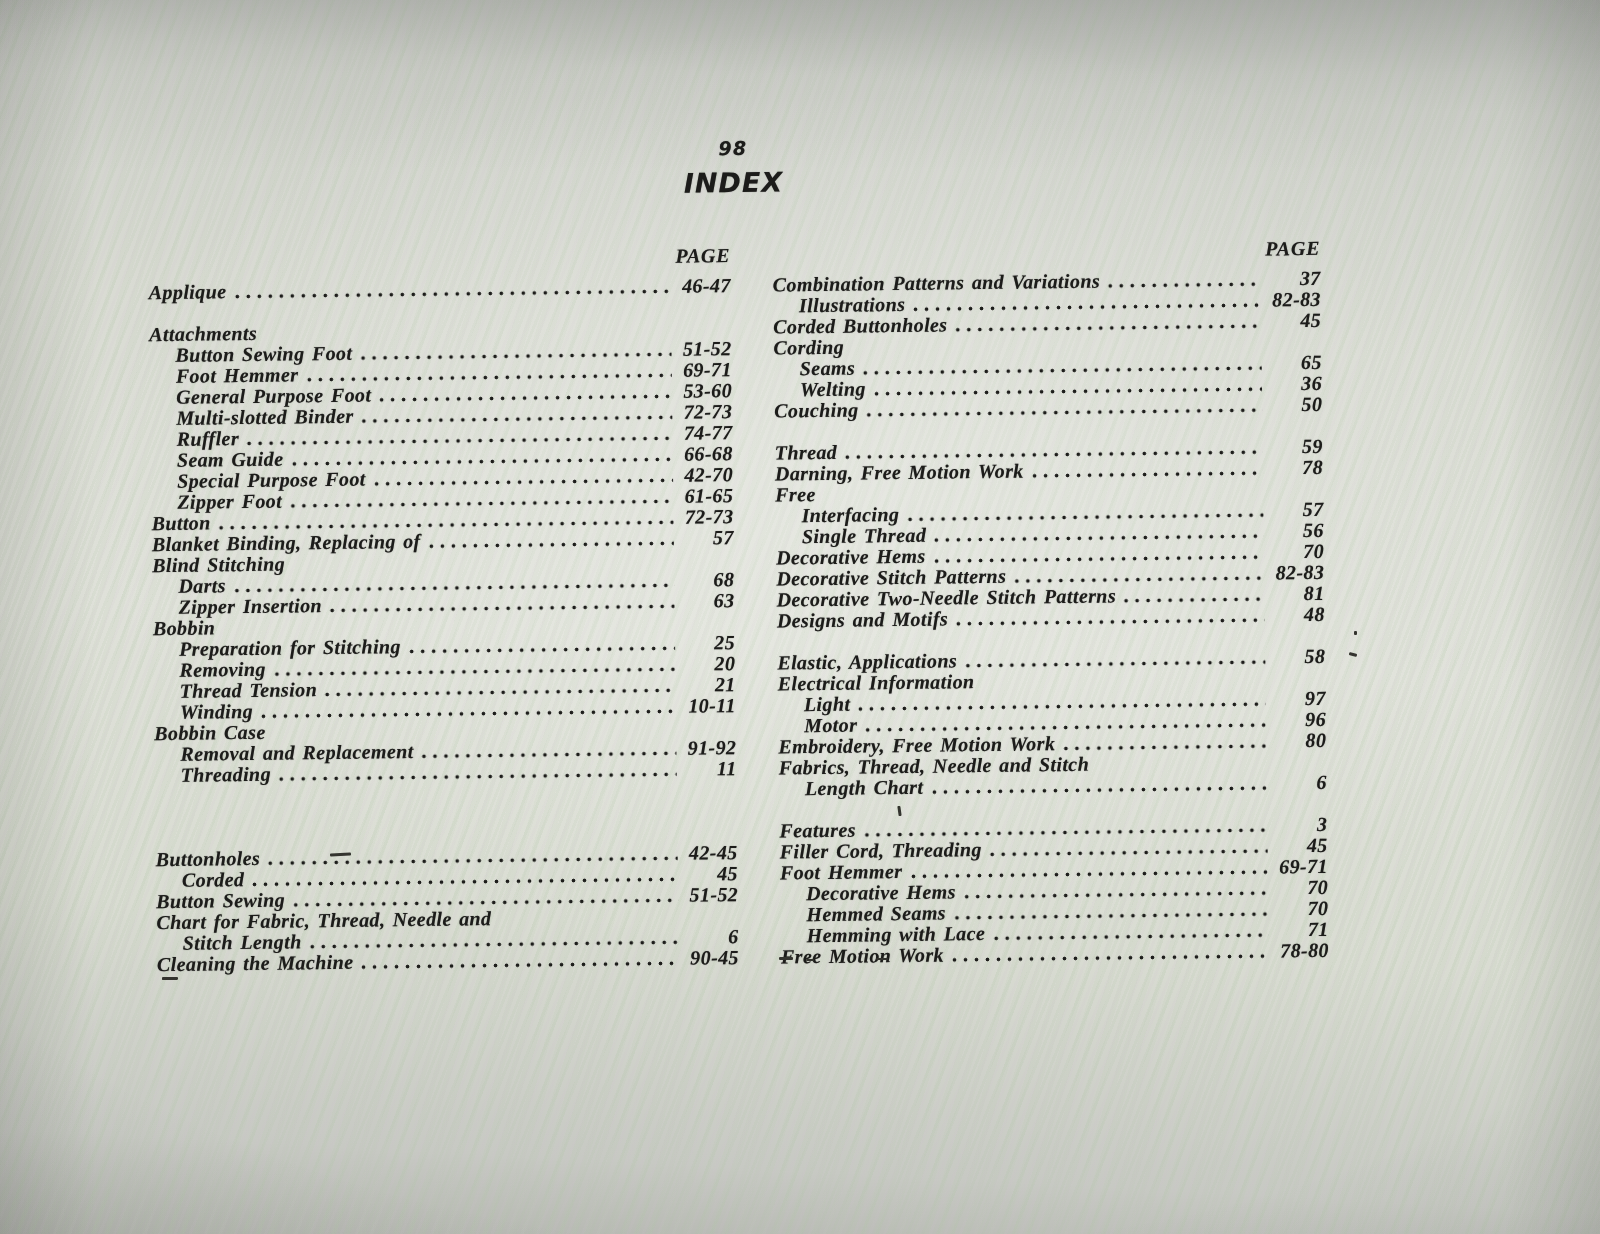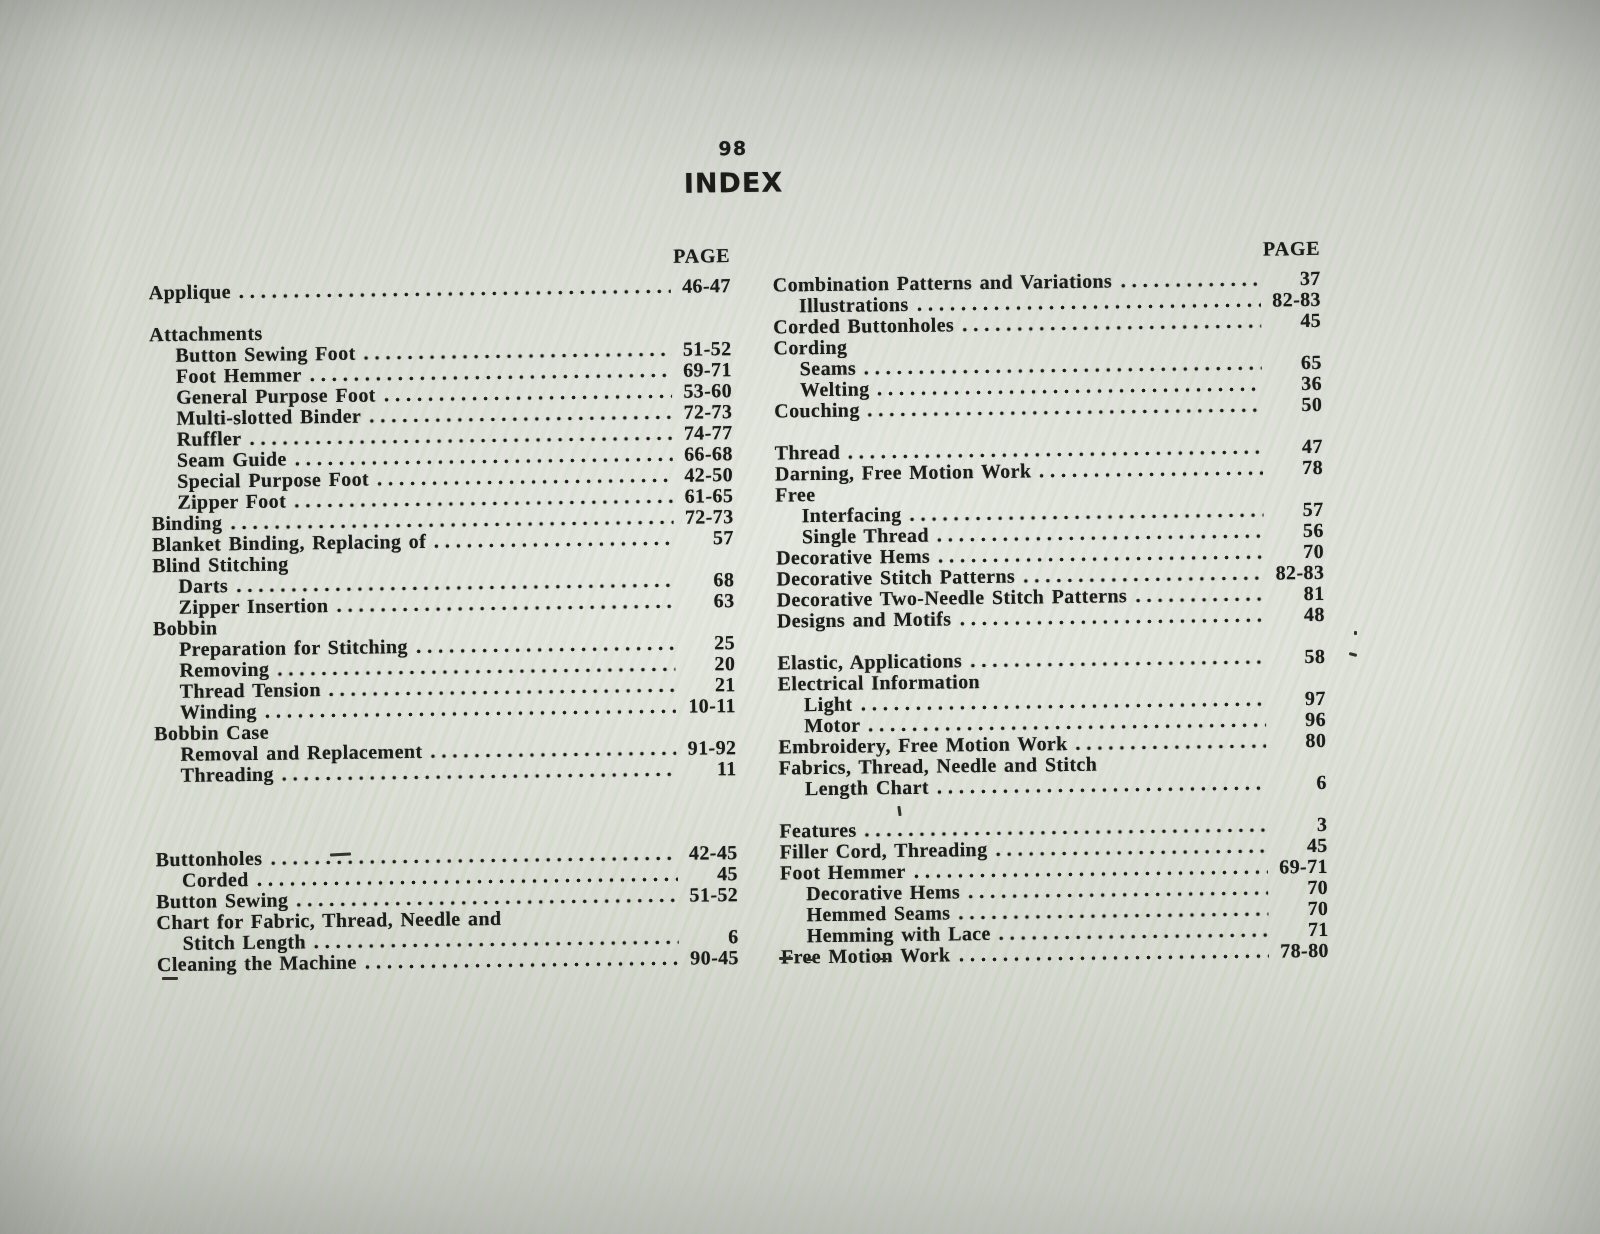--- a/index.html
+++ b/index.html
@@ -10,20 +10,21 @@
   .photo {
     position:absolute; inset:0;
     background:
       radial-gradient(115% 95% at 52% 44%, rgba(0,0,0,0) 60%, rgba(42,44,40,0.20) 100%),
       linear-gradient(180deg, rgba(70,72,68,0.16) 0%, rgba(70,72,68,0.05) 6%, rgba(0,0,0,0) 14%),
       linear-gradient(90deg, rgba(30,32,28,0.10) 0%, rgba(0,0,0,0) 6%, rgba(0,0,0,0) 94%, rgba(30,32,28,0.10) 100%),
       radial-gradient(70% 55% at 53% 40%, rgba(252,253,250,0.30) 0%, rgba(252,253,250,0) 70%),
       repeating-linear-gradient(112deg, rgba(172,196,162,0.13) 0px 3px, rgba(255,255,255,0) 3px 7px, rgba(206,190,206,0.10) 7px 10px, rgba(255,255,255,0) 10px 14px),
       repeating-linear-gradient(108deg, rgba(180,200,170,0.12) 0px 5px, rgba(255,255,255,0) 5px 12px),
       linear-gradient(183deg, #b9bbb7 0%, #ced0ca 9%, #d9dbd3 28%, #dfe1d9 52%, #d9dcd2 74%, #c7c9c3 92%, #b2b4ae 100%);
+    font-style: italic;
   }
 
   .content {
     position:absolute; left:152px; top:138px; width:1172px;
     transform:rotate(-0.7deg);
     color:#1c1c1a;
     font-weight:700;
     text-shadow:0 0 1px rgba(28,28,26,0.50);
   }
 
@@ -124,29 +125,29 @@
               <span class="pagenum">74-77</span>
             </div>
             <div class="row indent">
               <span class="label">Seam Guide</span>
               <span class="dots"></span>
               <span class="pagenum">66-68</span>
             </div>
             <div class="row indent">
               <span class="label">Special Purpose Foot</span>
               <span class="dots"></span>
-              <span class="pagenum">42-50</span>
+              <span class="pagenum">42-70</span>
             </div>
             <div class="row indent">
               <span class="label">Zipper Foot</span>
               <span class="dots"></span>
               <span class="pagenum">61-65</span>
             </div>
             <div class="row">
-              <span class="label">Binding</span>
+              <span class="label">Button</span>
               <span class="dots"></span>
               <span class="pagenum">72-73</span>
             </div>
             <div class="row">
               <span class="label">Blanket Binding, Replacing of</span>
               <span class="dots"></span>
               <span class="pagenum">57</span>
             </div>
             <div class="row heading">
               <span class="label">Blind Stitching</span>
@@ -263,21 +264,21 @@
             </div>
             <div class="row">
               <span class="label">Couching</span>
               <span class="dots"></span>
               <span class="pagenum">50</span>
             </div>
             <div class="row spacer"></div>
             <div class="row">
               <span class="label">Thread</span>
               <span class="dots"></span>
-              <span class="pagenum">47</span>
+              <span class="pagenum">59</span>
             </div>
             <div class="row">
               <span class="label">Darning, Free Motion Work</span>
               <span class="dots"></span>
               <span class="pagenum">78</span>
             </div>
             <div class="row heading">
               <span class="label">Free</span>
             </div>
             <div class="row indent">

